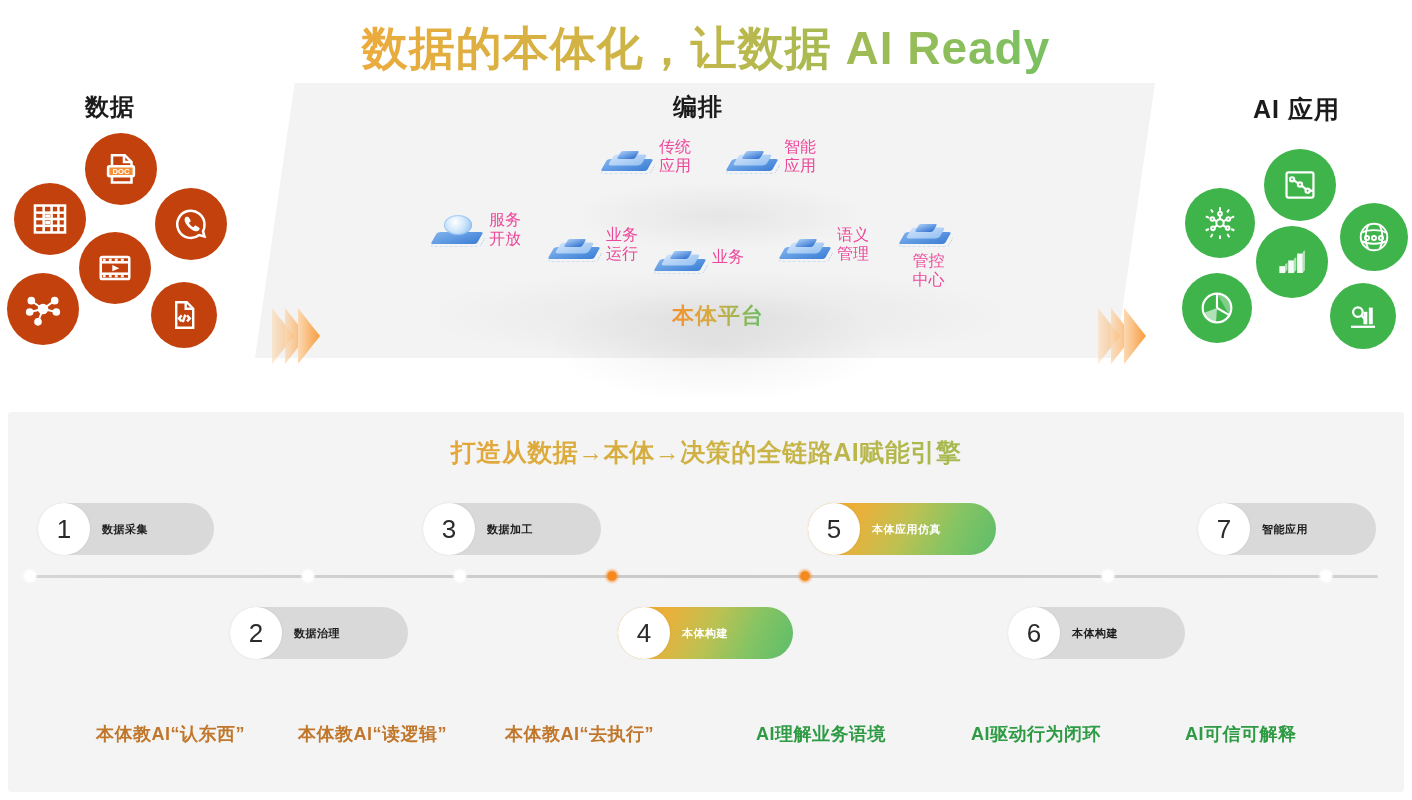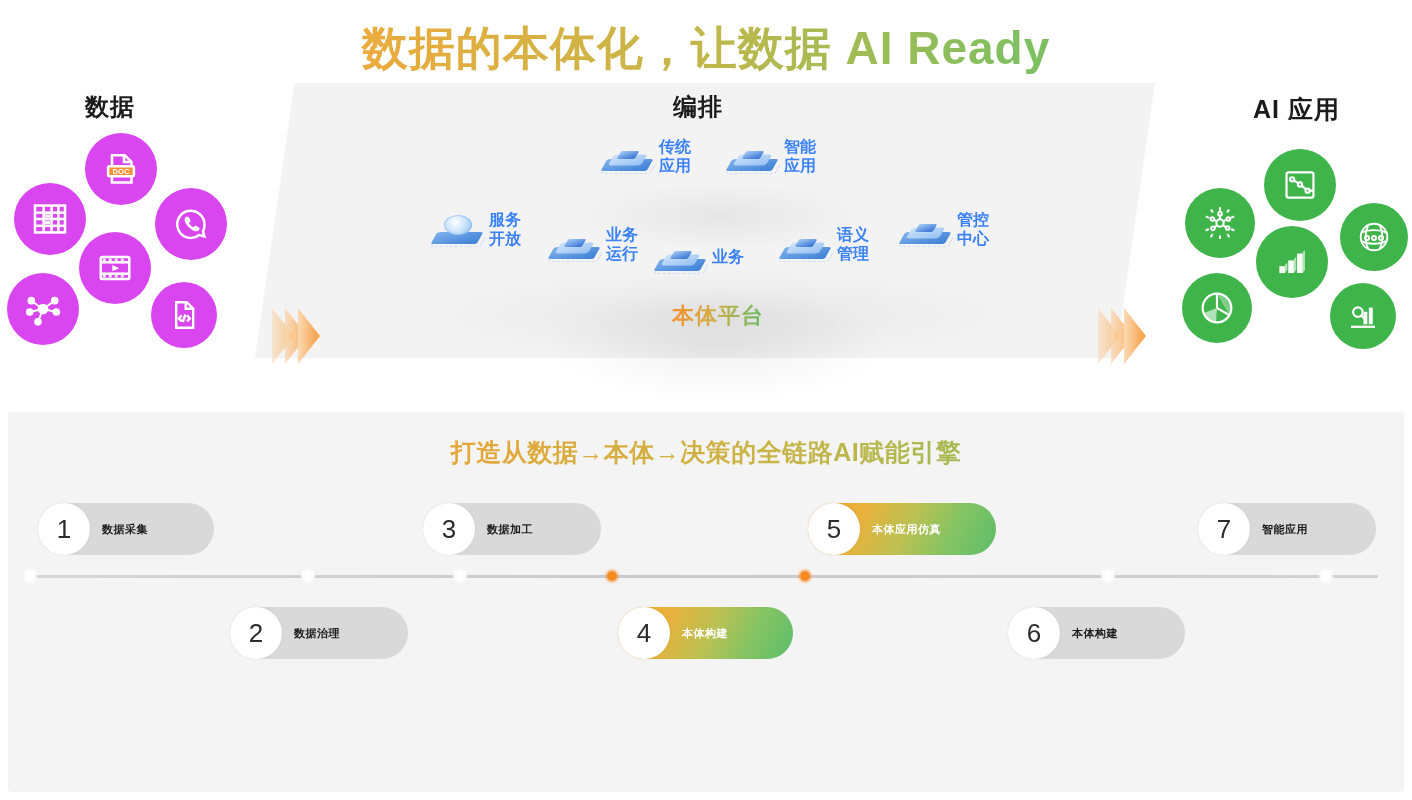--- a/index.html
+++ b/index.html
@@ -47,30 +47,30 @@
     clip-path:polygon(0% 0%, 0% 100%, 100% 50%);
   }
   .chev span:nth-child(1){left:0px;opacity:.55;}
   .chev span:nth-child(2){left:13px;opacity:.8;}
   .chev span:nth-child(3){left:26px;opacity:1;}
   .chev.l{left:272px;top:225px;}
   .chev.r{left:1098px;top:225px;}
 
   
   .circ{position:absolute;border-radius:50%;display:flex;align-items:center;justify-content:center;}
-  .circ.o{background:#d946ef;}
+  .circ.o{background:#c2410c;}
   .circ.g{background:#3EB44A;}
   .circ svg{display:block;}
 
   
   .node{position:absolute;display:flex;align-items:center;}
   .node .art{position:relative;width:54px;height:44px;flex:0 0 auto;}
   .node .lbl{
-    font-size:16px;line-height:19px;color:#3b82f6;white-space:nowrap;
-    margin-left:3px;font-weight:700;text-align:center;
+    font-size:16px;line-height:19px;color:#ec4899;white-space:nowrap;
+    margin-left:3px;font-weight:400;text-align:center;
   }
   
   .slab{
     position:absolute;left:2px;bottom:2px;width:46px;height:22px;
     background:linear-gradient(145deg,#7FB2EC 0%,#3C7FD6 100%);
     transform:skewX(-30deg) scaleY(.55);
     border-radius:3px;
   }
   .slab2{
     position:absolute;left:9px;bottom:9px;width:33px;height:18px;
@@ -408,21 +408,21 @@
         <div class="dash"></div>
           <div class="slab"></div>
           <div class="slab2"></div>
           <div class="cap"></div>
       </div>
       <div class="lbl">
         <div>语义</div>
         <div>管理</div>
       </div>
     </div>
-    <div class="node" style="left:900px;top:124px;">
+    <div class="node" style="left:900px;top:124px;flex-direction:column;">
       <div class="art">
         <div class="dash"></div>
           <div class="slab"></div>
           <div class="slab2"></div>
           <div class="cap"></div>
       </div>
       <div class="lbl">
         <div>管控</div>
         <div>中心</div>
       </div>
@@ -478,14 +478,22 @@
       <div class="body"></div>
       <div class="num">4</div>
       <div class="txt">本体构建</div>
     </div>
     <div class="pill" style="left:1000px;top:195px;width:177px;">
       <div class="body"></div>
       <div class="num">6</div>
       <div class="txt">本体构建</div>
     </div>
 
+    <div class="cap-row">
+      <div class="cap-item o" style="left:88px;">本体教AI“认东西”</div>
+      <div class="cap-item o" style="left:290px;">本体教AI“读逻辑”</div>
+      <div class="cap-item o" style="left:497px;">本体教AI“去执行”</div>
+      <div class="cap-item g" style="left:748px;">AI理解业务语境</div>
+      <div class="cap-item g" style="left:963px;">AI驱动行为闭环</div>
+      <div class="cap-item g" style="left:1177px;">AI可信可解释</div>
+    </div>
   </div>
 </div>
 
 </body></html>

